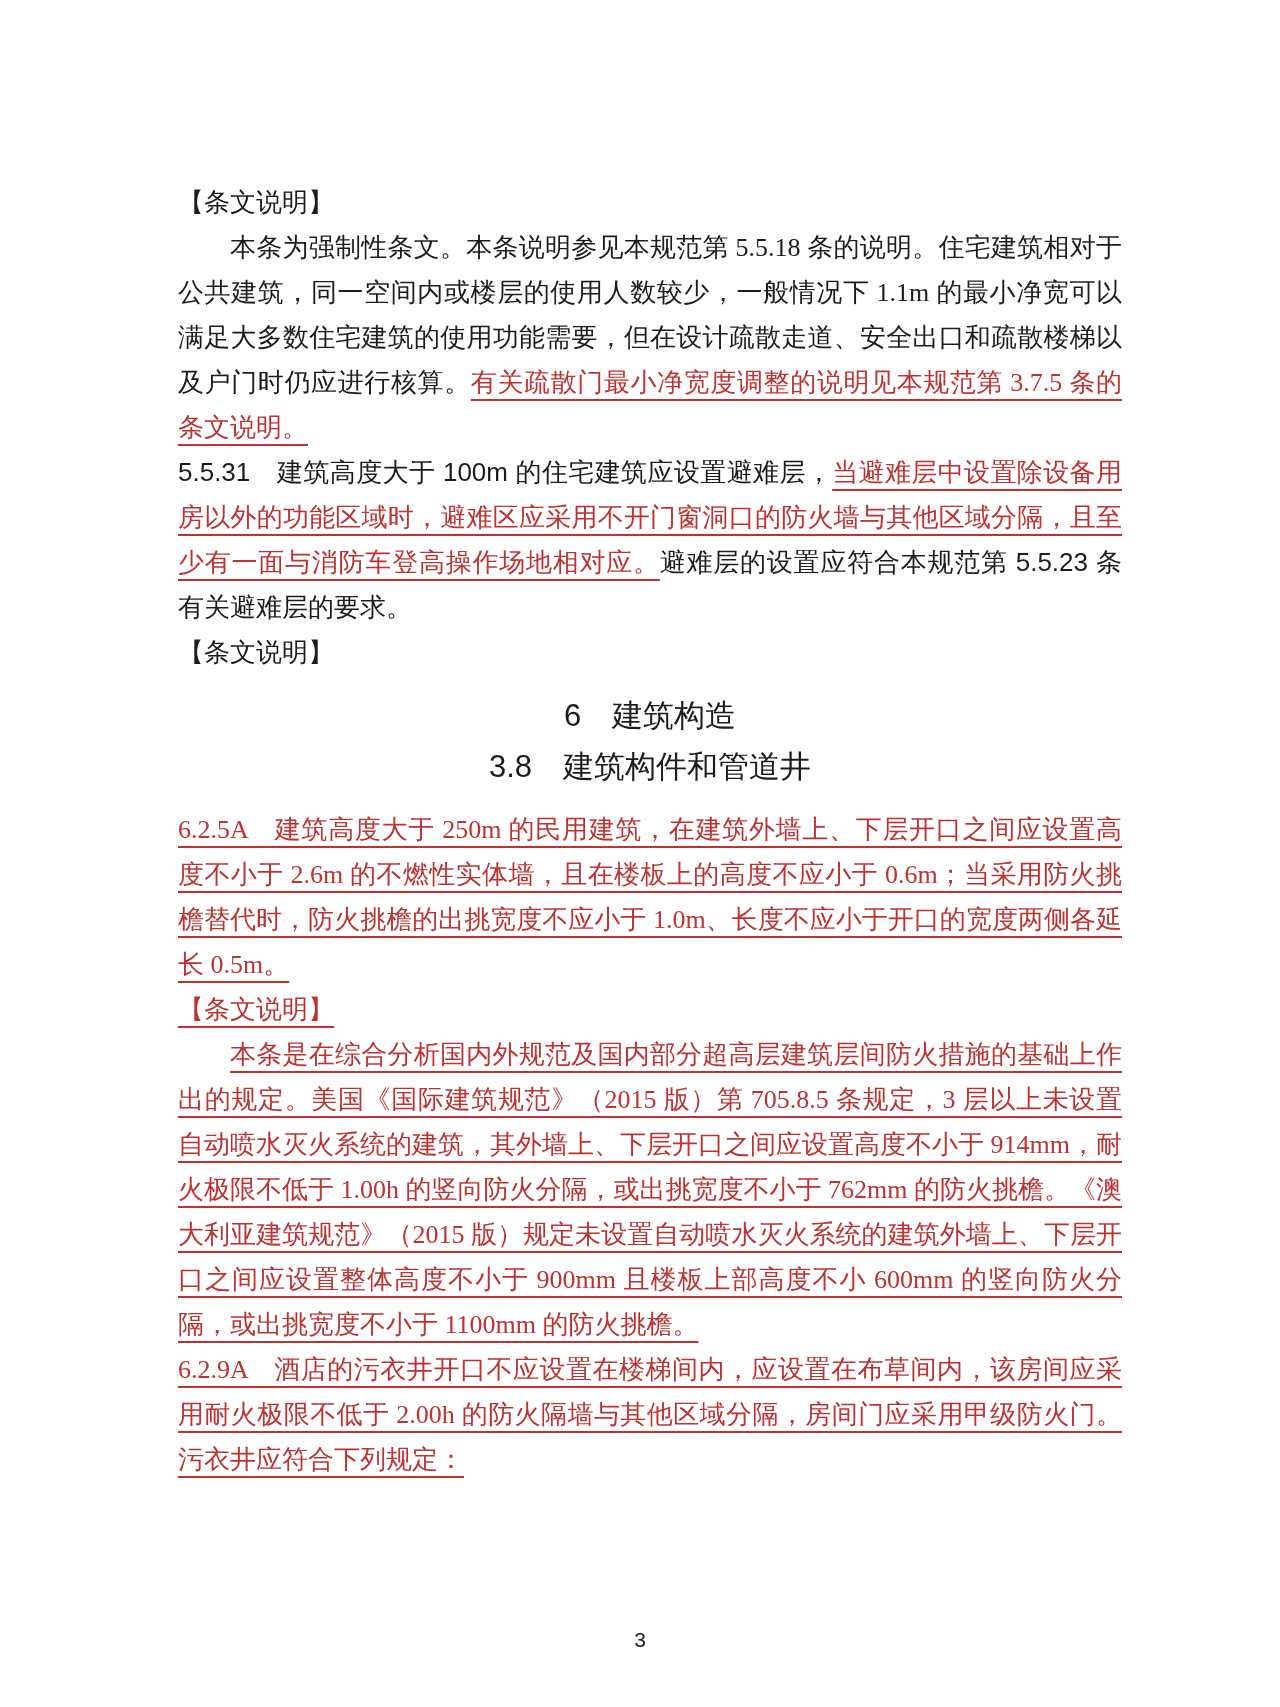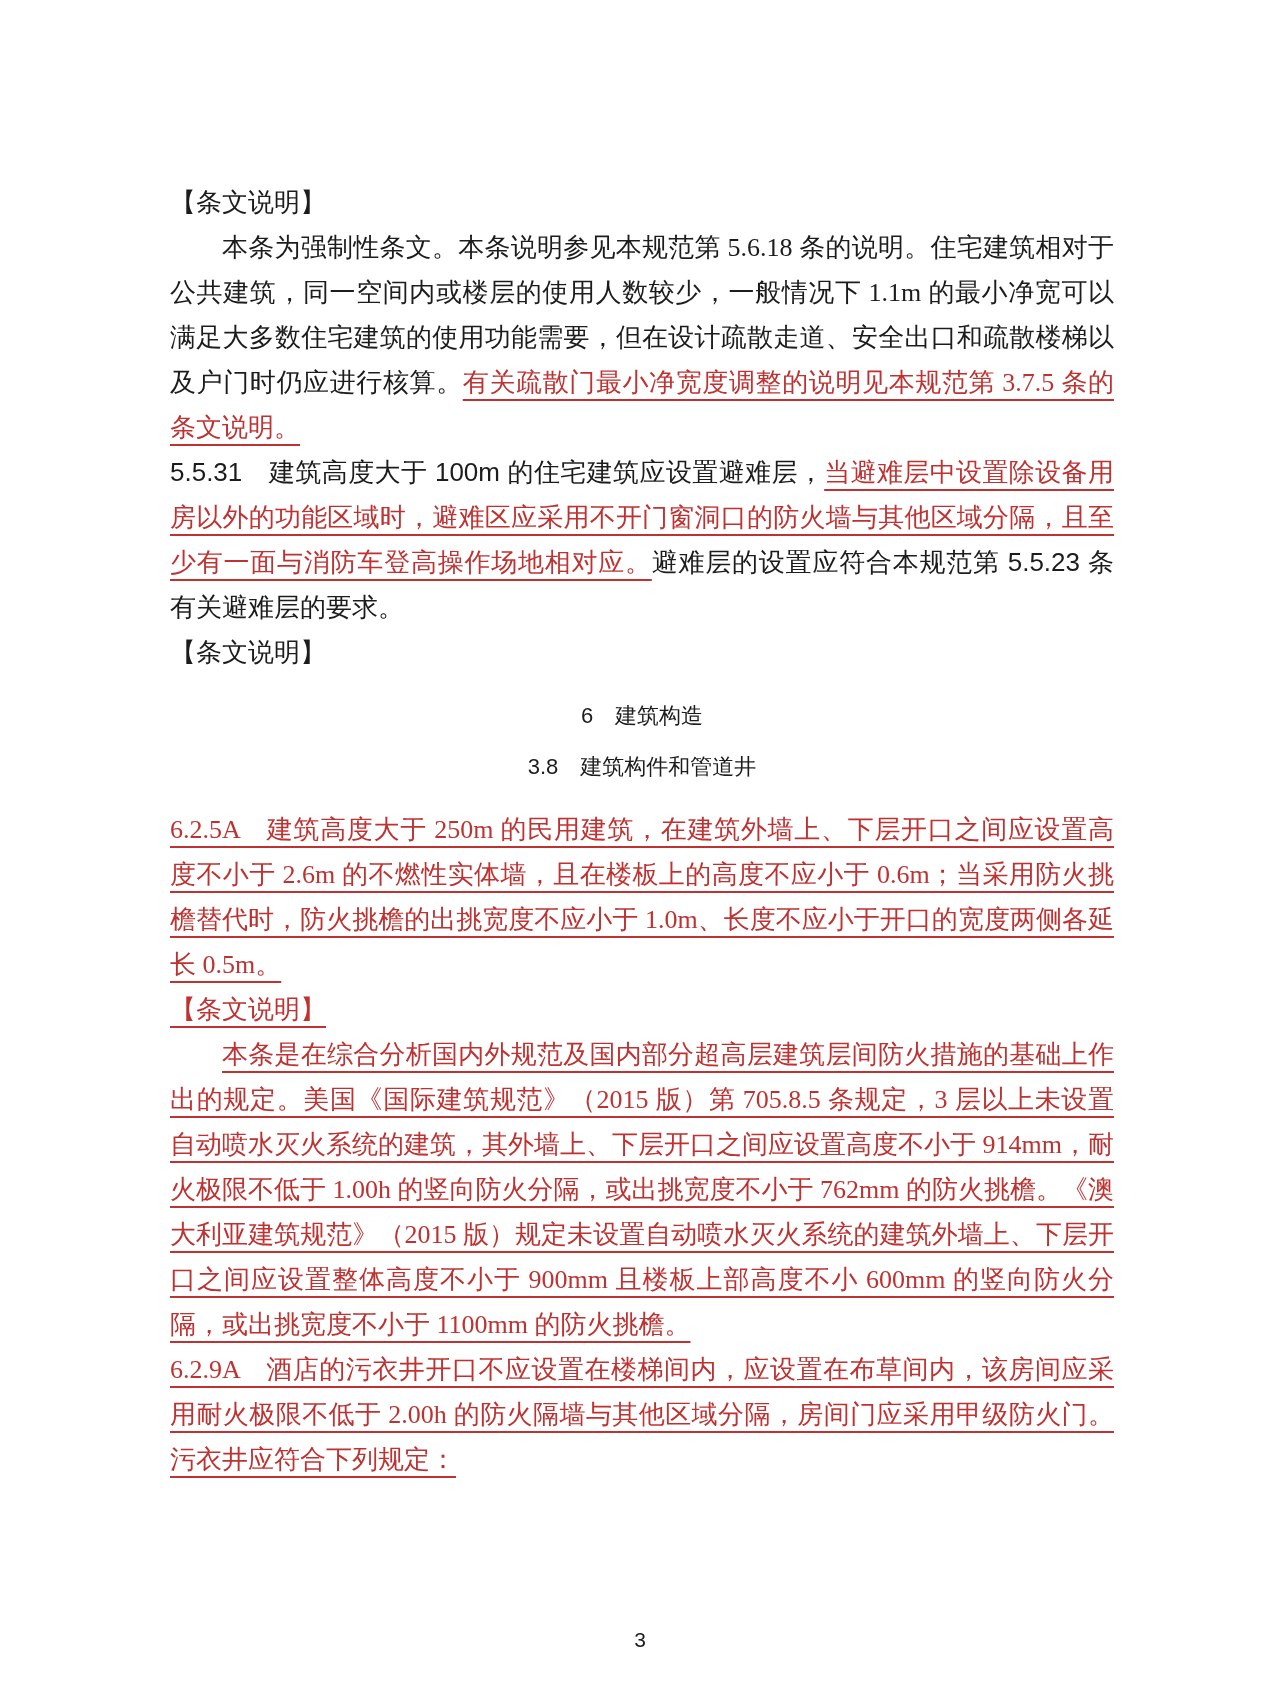--- a/index.html
+++ b/index.html
@@ -15,21 +15,21 @@
   body{
     position:relative;
     width:1280px;
     height:1707px;
     overflow:hidden;
     font-family:"Liberation Serif","DejaVu Serif",serif;
     color:var(--ink);
   }
   .doc-content{
     position:absolute;
-    left:170px;
+    left:178px;
     top:180px;
     width:944px;
     font-size:26px;
     line-height:45px;
     text-align:justify;
     text-align-last:left;
   }
   .doc-content p,
   .doc-content h1,
   .doc-content h2{
@@ -46,21 +46,21 @@
   
   .clause{ text-indent:0; }
   .sans{
     font-family:Liberation Sans, sans-serif;
     font-weight:bold;
   }
   
   .chapter,.section{
     font-family:"Liberation Sans","DejaVu Sans",sans-serif;
     font-weight:bold;
-    font-size:22px;
+    font-size:31px;
     text-align:left;
     text-align-last:center;
   }
   .chapter{ margin:18px 0 6px 0 !important; }
   .section{ margin:6px 0 18px 0 !important; }
   
   .red{ color:var(--red); }
   .u{
     text-decoration:underline;
     text-decoration-color:var(--red);
@@ -77,21 +77,21 @@
     font-size:21px;
     font-family:"Liberation Sans","DejaVu Sans",sans-serif;
     color:var(--ink);
   }
 </style>
 </head>
 <body>
 
 <main class="doc-content">
     <p class="label">【条文说明】</p>
-    <p class="paragraph indent"><span class="">本条为强制性条文。本条说明参见本规范第 5.6.18 条的说明。住宅建筑相对于公共建筑，同一空间内或楼层的使用人数较少，一般情况下 1.1m 的最小净宽可以满足大多数住宅建筑的使用功能需要，但在设计疏散走道、安全出口和疏散楼梯以及户门时仍应进行核算。</span><span class="red u">有关疏散门最小净宽度调整的说明见本规范第 3.7.5 条的条文说明。</span></p>
+    <p class="paragraph indent"><span class="">本条为强制性条文。本条说明参见本规范第 5.5.18 条的说明。住宅建筑相对于公共建筑，同一空间内或楼层的使用人数较少，一般情况下 1.1m 的最小净宽可以满足大多数住宅建筑的使用功能需要，但在设计疏散走道、安全出口和疏散楼梯以及户门时仍应进行核算。</span><span class="red u">有关疏散门最小净宽度调整的说明见本规范第 3.7.5 条的条文说明。</span></p>
     <p class="clause sans"><span class="">5.5.31　建筑高度大于 100m 的住宅建筑应设置避难层，</span><span class="red u">当避难层中设置除设备用房以外的功能区域时，避难区应采用不开门窗洞口的防火墙与其他区域分隔，且至少有一面与消防车登高操作场地相对应。</span><span class="">避难层的设置应符合本规范第 5.5.23 条有关避难层的要求。</span></p>
     <p class="label">【条文说明】</p>
     <h1 class="chapter">6　建筑构造</h1>
     <h2 class="section">3.8　建筑构件和管道井</h2>
     <p class="clause serif"><span class="red u">6.2.5A　建筑高度大于 250m 的民用建筑，在建筑外墙上、下层开口之间应设置高度不小于 2.6m 的不燃性实体墙，且在楼板上的高度不应小于 0.6m；当采用防火挑檐替代时，防火挑檐的出挑宽度不应小于 1.0m、长度不应小于开口的宽度两侧各延长 0.5m。</span></p>
     <p class="label red u">【条文说明】</p>
     <p class="paragraph indent"><span class="red u">本条是在综合分析国内外规范及国内部分超高层建筑层间防火措施的基础上作出的规定。美国《国际建筑规范》（2015 版）第 705.8.5 条规定，3 层以上未设置自动喷水灭火系统的建筑，其外墙上、下层开口之间应设置高度不小于 914mm，耐火极限不低于 1.00h 的竖向防火分隔，或出挑宽度不小于 762mm 的防火挑檐。《澳大利亚建筑规范》（2015 版）规定未设置自动喷水灭火系统的建筑外墙上、下层开口之间应设置整体高度不小于 900mm 且楼板上部高度不小 600mm 的竖向防火分隔，或出挑宽度不小于 1100mm 的防火挑檐。</span></p>
     <p class="clause serif"><span class="red u">6.2.9A　酒店的污衣井开口不应设置在楼梯间内，应设置在布草间内，该房间应采用耐火极限不低于 2.00h 的防火隔墙与其他区域分隔，房间门应采用甲级防火门。污衣井应符合下列规定：</span></p>
   </main>
 

